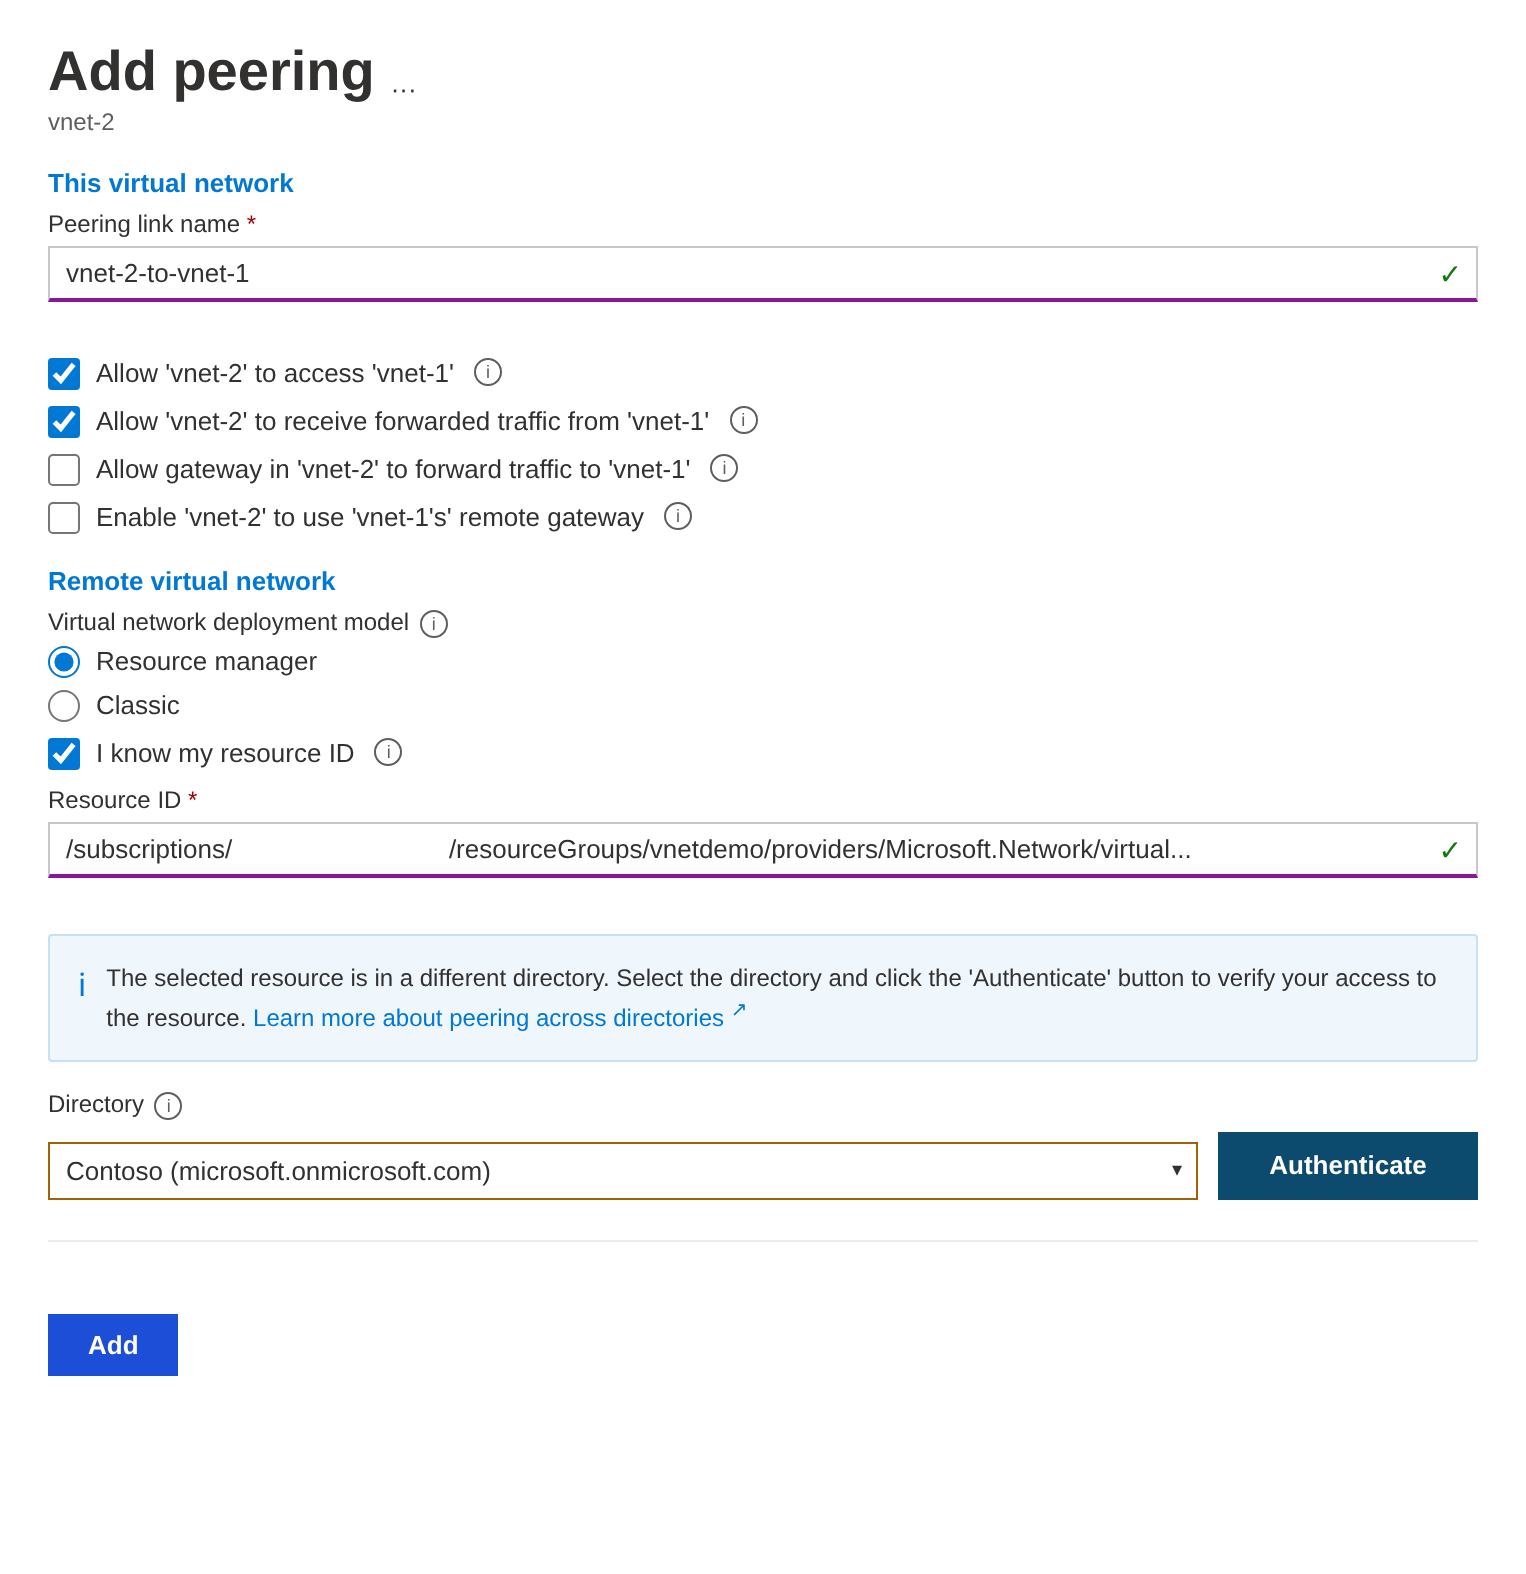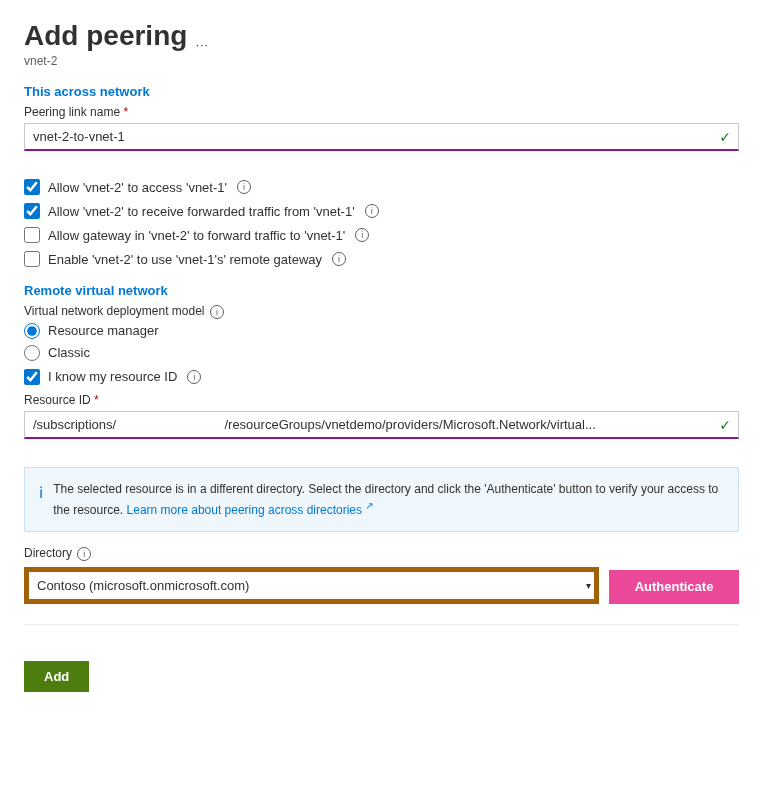--- a/index.html
+++ b/index.html
@@ -58,21 +58,21 @@
     .input-wrapper .check-icon {
       position: absolute;
       right: 8px;
       top: 50%;
       transform: translateY(-50%);
       color: #107c10;
       font-size: 14px;
     }
     .checkbox-row {
       display: flex;
-      align-items: center;
+      align-items: flex-start;
       gap: 8px;
       margin-bottom: 8px;
     }
     .checkbox-row input[type="checkbox"] {
       width: 16px;
       height: 16px;
       accent-color: #0078d4;
       cursor: pointer;
     }
     .checkbox-label {
@@ -139,52 +139,52 @@
       align-items: flex-end;
       gap: 10px;
       margin-top: 6px;
     }
     .directory-select-wrapper {
       flex: 1;
       position: relative;
     }
     .directory-select {
       width: 100%;
-      border: 5px solid #a16207;
+      border: 1px solid #a16207;
       padding: 6px 30px 6px 8px;
       font-size: 13px;
       color: #323130;
       background: #fff;
       appearance: none;
       cursor: pointer;
       outline: none;
     }
     .directory-select-wrapper .chevron {
       position: absolute;
       right: 8px;
       top: 50%;
       transform: translateY(-50%);
       pointer-events: none;
       color: #323130;
       font-size: 10px;
     }
     .authenticate-btn {
-      background: #ec4899;
+      background: #0c4a6e;
       color: #fff;
       border: none;
       padding: 8px 20px;
       font-size: 13px;
       font-weight: 600;
       cursor: pointer;
       white-space: nowrap;
       min-width: 130px;
       height: 34px;
     }
     .add-btn {
-      background: #4d7c0f;
+      background: #1d4ed8;
       color: #fff;
       border: none;
       padding: 8px 20px;
       font-size: 13px;
       font-weight: 600;
       cursor: pointer;
       margin-top: 20px;
     }
     .bottom-bar {
       border-top: 1px solid #edebe9;
@@ -201,21 +201,21 @@
 <body>
 
 <div style="display:flex; align-items:flex-end; gap:8px; margin-bottom:2px;">
   <h1 class="page-title">
     <span>Add peering</span>
   </h1>
   <span class="ellipsis">···</span>
 </div>
 <div class="subtitle">vnet-2</div>
 
-<div class="section-label">This across network</div>
+<div class="section-label">This virtual network</div>
 
 <div class="field-label">
   <span>Peering link name</span>
   <span class="required">*</span>
 </div>
 <div class="input-wrapper">
   <input type="text" class="text-input" value="vnet-2-to-vnet-1" style="">
   <span class="check-icon">✓</span>
 </div>
 

